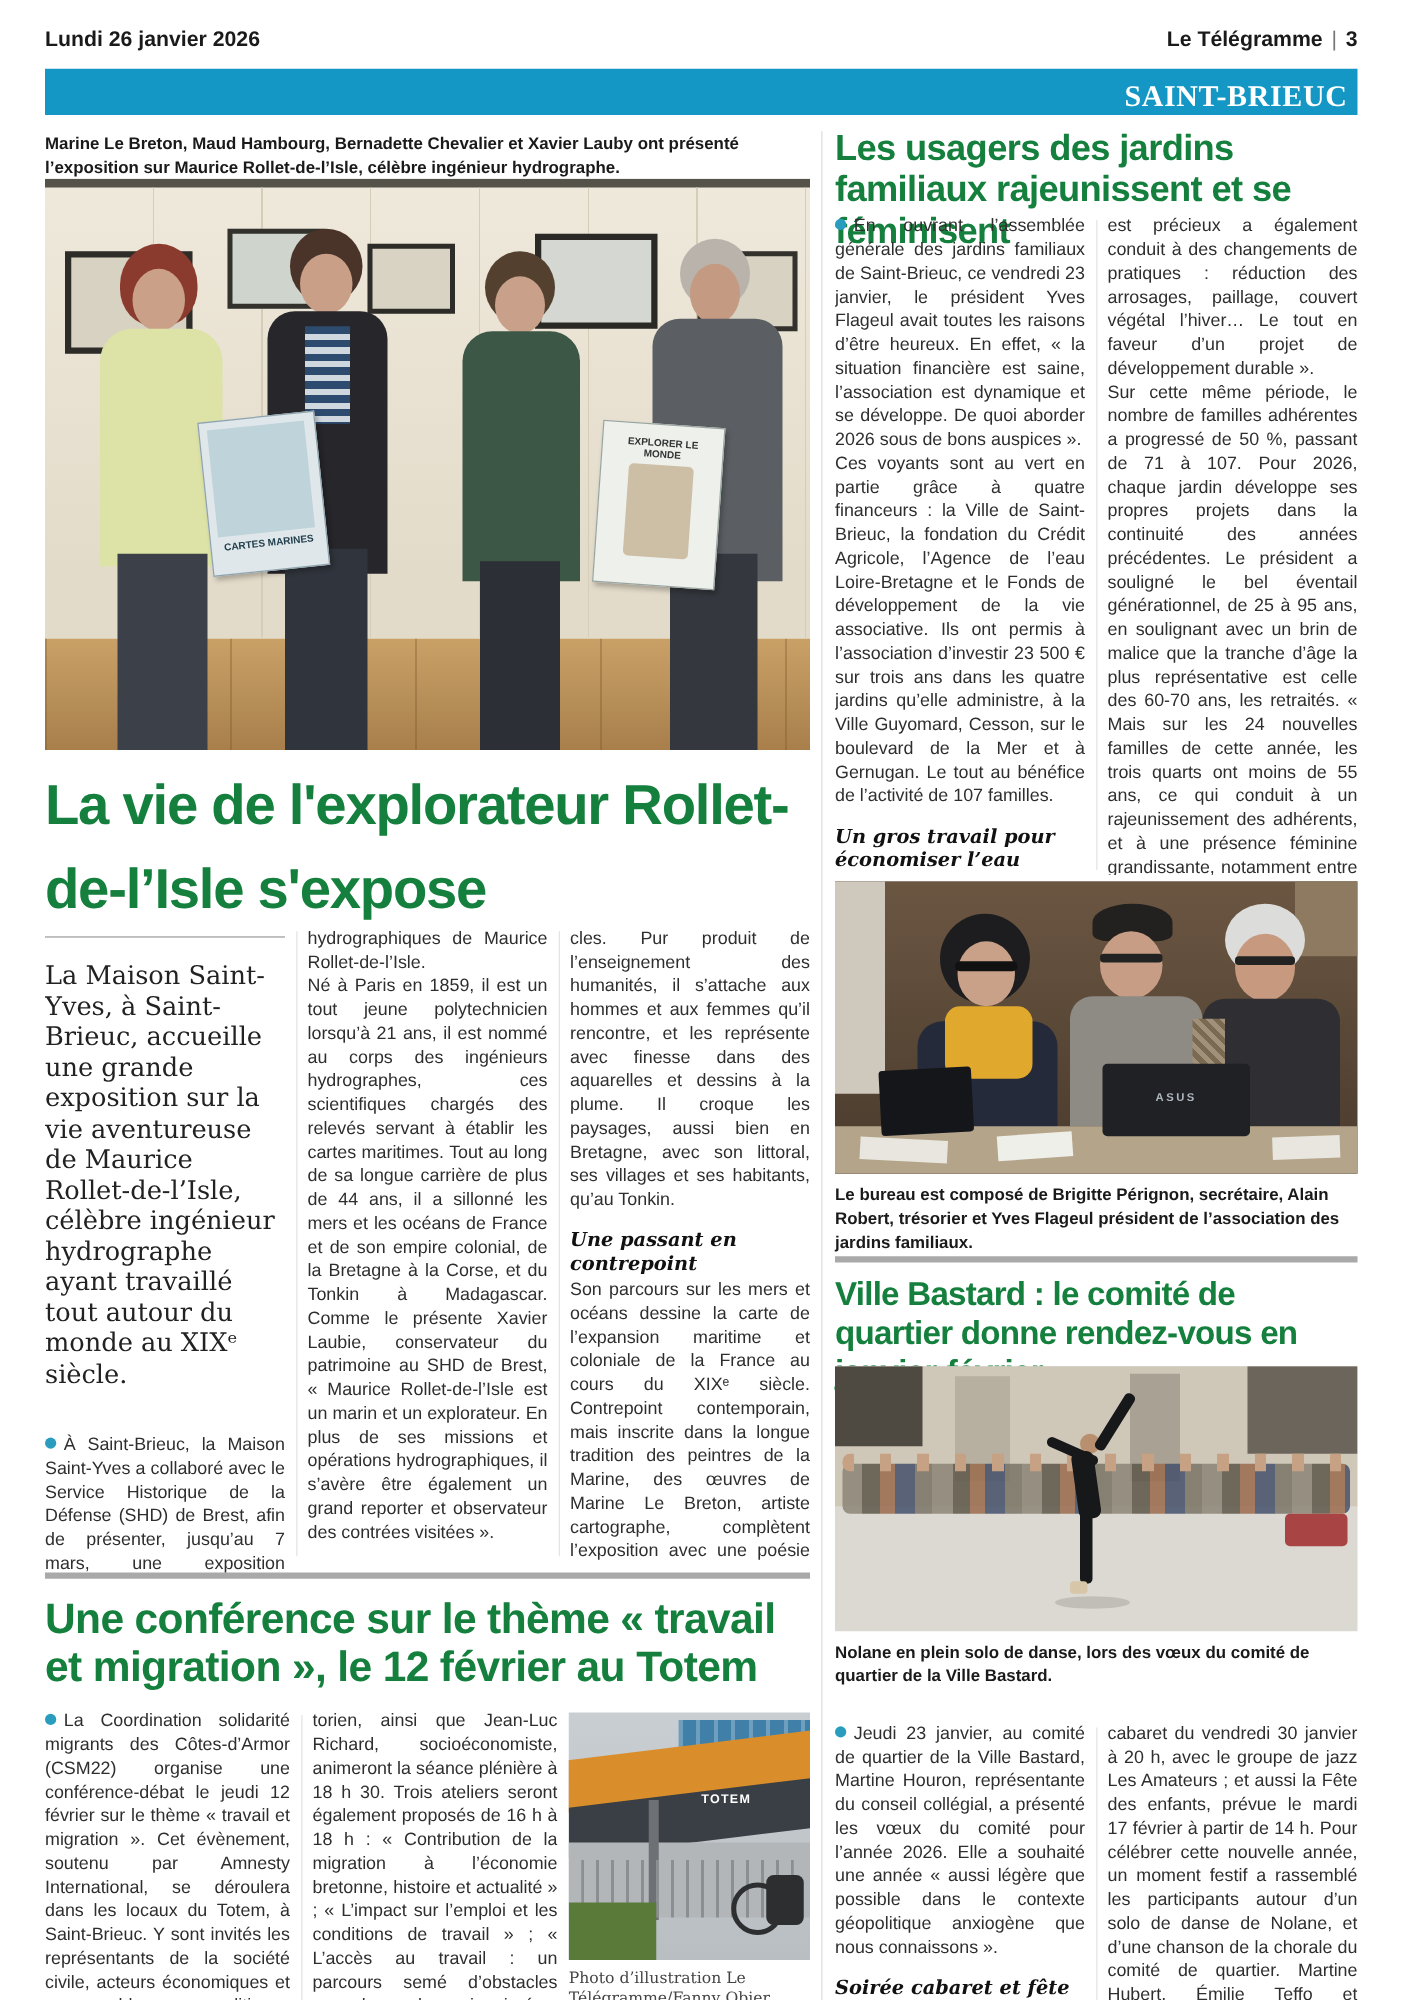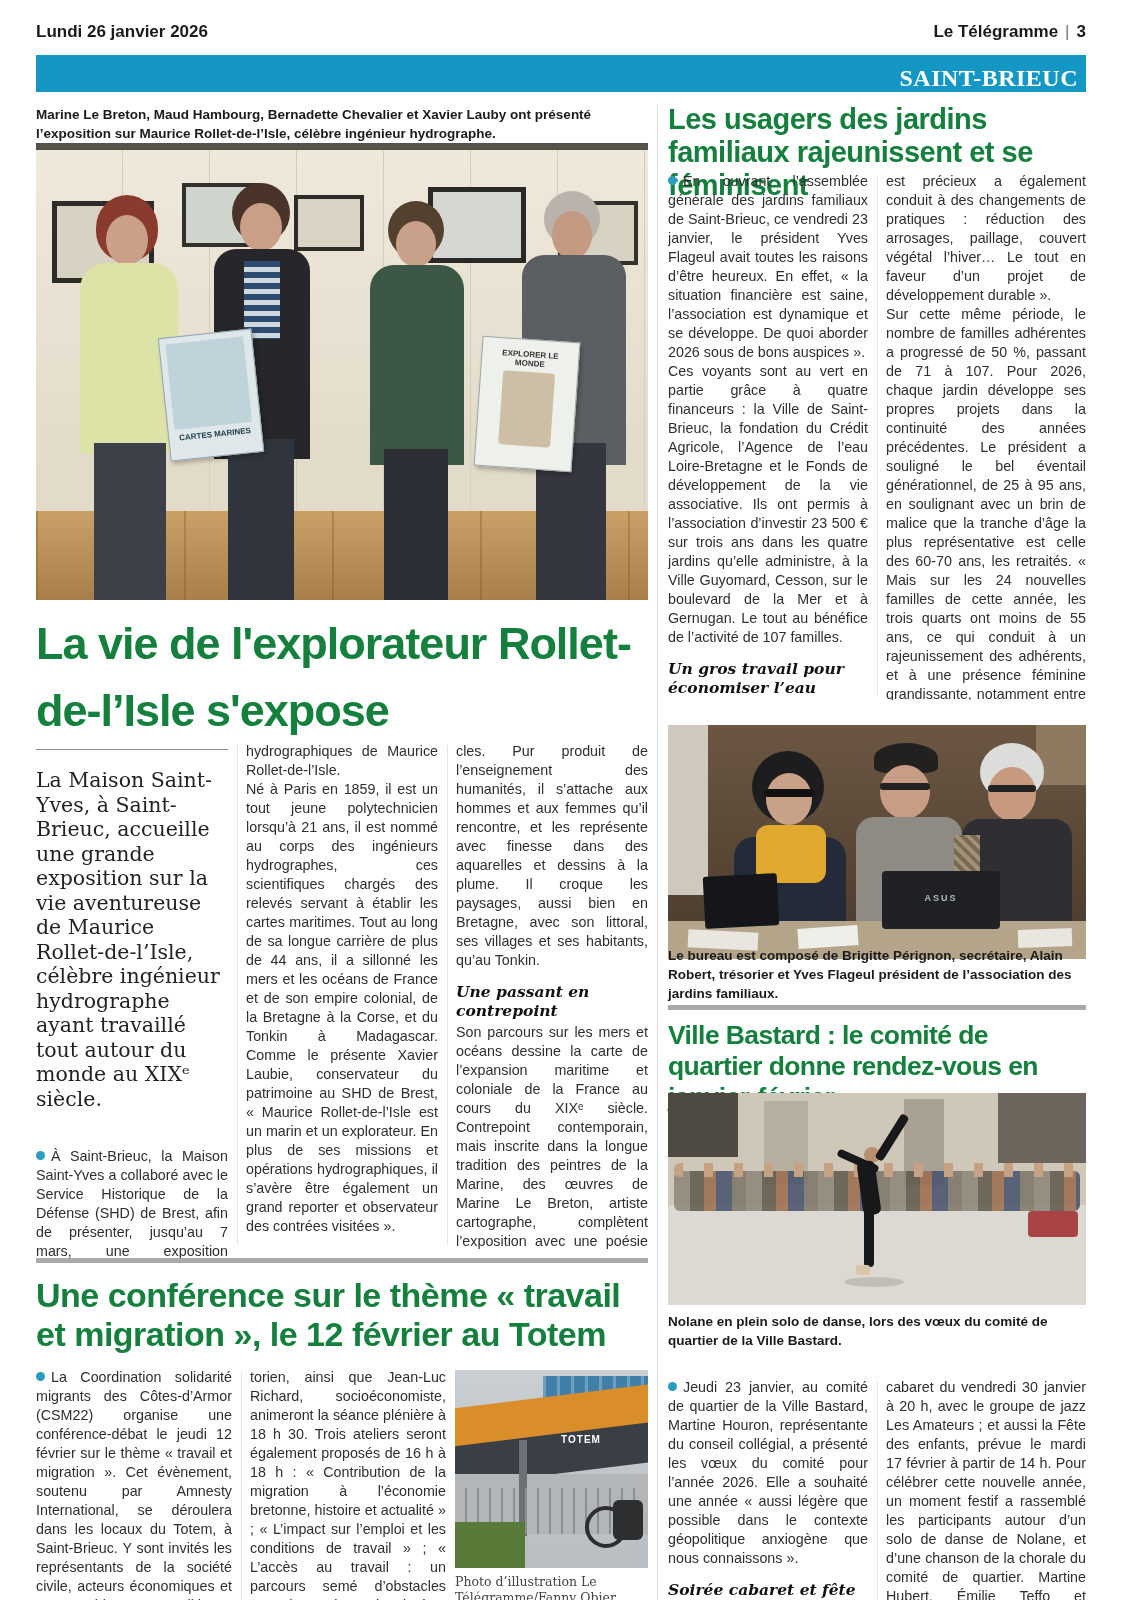--- a/index.html
+++ b/index.html
@@ -150,21 +150,21 @@
     <p>Ces voyants sont au vert en partie grâce à quatre financeurs : la Ville de Saint-Brieuc, la fondation du Crédit Agricole, l’Agence de l’eau Loire-Bretagne et le Fonds de développement de la vie associative. Ils ont permis à l’association d’investir 23 500 € sur trois ans dans les quatre jardins qu’elle administre, à la Ville Guyomard, Cesson, sur le boulevard de la Mer et à Gernugan. Le tout au bénéfice de l’activité de 107 familles.</p>
     <div class="subhead">Un gros travail pour économiser l’eau</div>
 
   </div>
   <div class="abs vr" style="left:877px;top:176px;height:520px;background:#e4e4e4;"></div>
   <div class="abs body-txt" style="left:886px;top:172px;width:200px;height:528px;overflow:hidden;">
     <p>est précieux a également conduit à des changements de pratiques : réduction des arrosages, paillage, couvert végétal l’hiver… Le tout en faveur d’un projet de développement durable ».</p>
     <p>Sur cette même période, le nombre de familles adhérentes a progressé de 50 %, passant de 71 à 107. Pour 2026, chaque jardin développe ses propres projets dans la continuité des années précédentes. Le président a souligné le bel éventail générationnel, de 25 à 95 ans, en soulignant avec un brin de malice que la tranche d’âge la plus représentative est celle des 60-70 ans, les retraités. « Mais sur les 24 nouvelles familles de cette année, les trois quarts ont moins de 55 ans, ce qui conduit à un rajeunissement des adhérents, et à une présence féminine grandissante, notamment entre 30 et 40 ans », a-t-il souligné. Face à l’émergence de ces jeunes membres aux attentes variées, l’idée de créer une école de jardinage, en partenariat avec l’association Vert le jardin, est en réflexion. Elle inclurait une grainothèque et une bulbothèque, avec échange de plants.</p>
   </div>
 
-  <div class="photo" style="left:668px;top:705px;width:418px;height:234px;background:linear-gradient(#6b5642,#4a3b2d);margin-top:20px;">
+  <div class="photo" style="left:668px;top:705px;width:418px;height:234px;background:linear-gradient(#6b5642,#4a3b2d);">
     <div class="abs" style="left:0;top:0;width:40px;height:170px;background:#cfc8bd;"></div>
     <div class="abs" style="left:368px;top:0;width:50px;height:60px;background:#8d7a60;"></div>
 
     <div class="abs" style="left:84px;top:26px;width:72px;height:72px;border-radius:50%;background:#1d1d1f;"></div>
     <div class="abs" style="left:98px;top:48px;width:46px;height:52px;border-radius:50%;background:#c9a088;"></div>
     <div class="abs" style="left:96px;top:64px;width:50px;height:8px;background:#111;border-radius:4px;"></div>
     <div class="abs" style="left:66px;top:112px;width:112px;height:92px;border-radius:20px 20px 0 0;background:#252a3a;"></div>
     <div class="abs" style="left:88px;top:100px;width:70px;height:58px;border-radius:12px;background:#e0a92e;"></div>
 
     <div class="abs" style="left:206px;top:18px;width:64px;height:30px;border-radius:50% 50% 20% 20%;background:#23211f;"></div>

